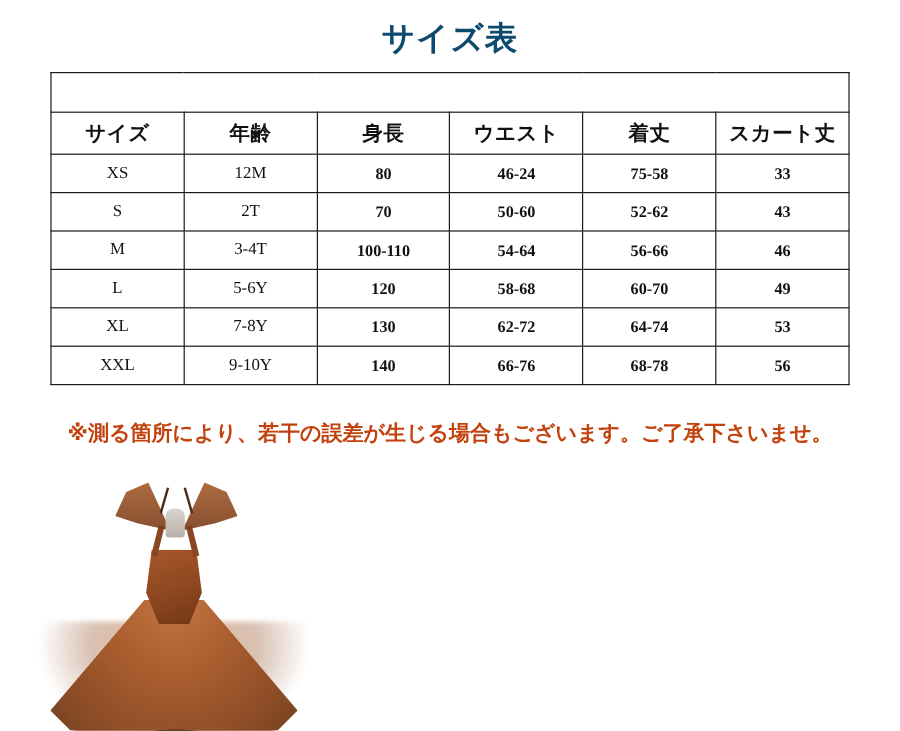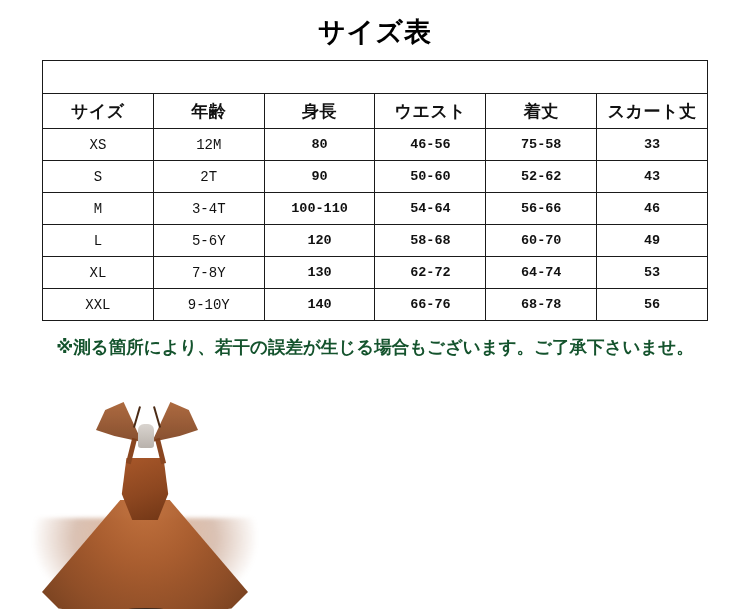--- a/index.html
+++ b/index.html
@@ -19,64 +19,64 @@
     width: 750px;
     height: 609px;
     background: #ffffff;
   }
   .title {
     text-align: center;
     font-size: 27px;
     font-weight: bold;
     letter-spacing: 1px;
     margin: 14px 0 10px 0;
-    color: #000000;
+    color: #0c4a6e;
   }
   .table-wrap {
     margin: 0 42px;
   }
   table.size-table {
     border-collapse: collapse;
     width: 666px;
     table-layout: fixed;
   }
   table.size-table td {
     border: 1px solid #1a1a1a;
     text-align: center;
     font-size: 14px;
     height: 31px;
     padding: 0;
     color: #111111;
-    font-family: Liberation Mono, monospace;
+    font-family: Liberation Serif, serif;
   }
   table.size-table tr.spacer-row td {
     height: 32px;
   }
   table.size-table tr.header-row td {
     font-size: 17px;
     font-weight: bold;
     height: 34px;
     letter-spacing: 0.5px;
   }
   table.size-table tr.data-row td {
     font-weight: bold;
     font-size: 13.5px;
   }
   table.size-table tr.data-row td.c0,
   table.size-table tr.data-row td.c1 {
     font-weight: normal;
     font-size: 14px;
   }
   .note {
-    margin: 14px 6px 0 6px;
+    margin: 28px 6px 0 6px;
     font-size: 17.5px;
     font-weight: bold;
     text-align: center;
     letter-spacing: 0px;
-    color: #14532d;
+    color: #c2410c;
     white-space: nowrap;
   }
   .photo {
     position: absolute;
     left: 0;
     top: 386px;
     width: 750px;
     height: 223px;
     background: #ffffff;
     overflow: hidden;
@@ -198,28 +198,28 @@
           <td>年齢</td>
           <td>身長</td>
           <td>ウエスト</td>
           <td>着丈</td>
           <td>スカート丈</td>
         </tr>
         <tr class="data-row">
           <td class="c0">XS</td>
           <td class="c1">12M</td>
           <td>80</td>
-          <td>46-56</td>
+          <td>46-24</td>
           <td>75-58</td>
           <td>33</td>
         </tr>
         <tr class="data-row">
           <td class="c0">S</td>
           <td class="c1">2T</td>
-          <td>90</td>
+          <td>70</td>
           <td>50-60</td>
           <td>52-62</td>
           <td>43</td>
         </tr>
         <tr class="data-row">
           <td class="c0">M</td>
           <td class="c1">3-4T</td>
           <td>100-110</td>
           <td>54-64</td>
           <td>56-66</td>

